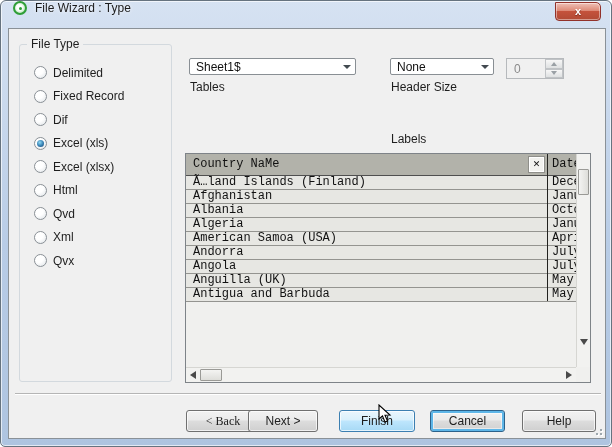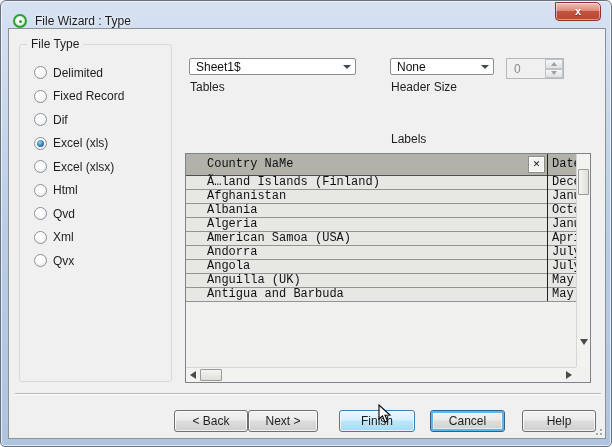--- a/index.html
+++ b/index.html
@@ -4,21 +4,21 @@
 <style>
   * { margin:0; padding:0; box-sizing:border-box; }
   html,body { width:612px; height:447px; overflow:hidden; background:#fff;
               font-family:"Liberation Sans", sans-serif; }
   #stage { position:relative; width:612px; height:447px; }
 
   
   .window { position:absolute; inset:0; border:1px solid #66737f; border-radius:6px 6px 5px 5px;
             background:linear-gradient(#d6e2f2,#b8cce6 55%, #aec4e0);
             box-shadow:inset 0 0 0 1px rgba(255,255,255,.65); }
-  .titlebar { position:absolute; left:0; top:0; right:0; height:27px; display:flex; align-items:flex-end; }
+  .titlebar { position:absolute; left:0; top:0; right:0; height:27px; display:flex; align-items:flex-start; }
   .app-icon { width:14px; height:14px; margin-left:12px; border-radius:50%;
               border:2px solid #2f9e37; background:radial-gradient(circle at 45% 45%, #ffffff 35%, #bfe8c0 70%, #2f9e37 100%);
               position:relative; }
   .app-icon::after { content:''; position:absolute; left:4px; top:4px; width:3px; height:3px;
                      border-radius:50%; background:#2f9e37; }
   .title-text { margin-left:8px; font-size:12px; color:#1b1b1b; text-shadow:0 0 4px #fff; }
   .close-btn { position:absolute; right:10px; top:1px; width:46px; height:19px;
                border:1px solid #92322a; border-radius:0 5px 4px 4px;
                background:linear-gradient(#efc0b6 0%, #dd8a77 45%, #c4523c 50%, #b14a35 100%);
                color:#fff; font-size:11px; font-weight:bold; text-align:center; line-height:17px;
@@ -60,21 +60,21 @@
   .spin-btn { flex:1; border:1px solid #c0c3c6; background:linear-gradient(#f7f7f7,#dfe1e2);
               display:flex; align-items:center; justify-content:center; }
 
   
   .tbl { position:absolute; left:176px; top:124px; width:406px; height:230px;
          border:1px solid #7e8388; background:#f0f0ee; }
   .tbl-grid { position:absolute; left:0; top:0; right:14px; bottom:15px; overflow:hidden;
               font-family:"Liberation Mono", monospace; font-size:12px; color:#111; }
   .tbl-header { height:22px; display:flex; background:#b2b2aa; border-bottom:1px solid #4f4f4f; }
   .tbl-row { height:14px; display:flex; background:#e7e7e3; border-bottom:1px solid #949490;align-items:flex-end; }
-  .cell-1 { width:362px; border-right:1px solid #22221f; padding:3px 0 0 21px;
+  .cell-1 { width:362px; border-right:1px solid #22221f; padding:3px 0 0 7px;
             white-space:nowrap; overflow:hidden; position:relative; }
   .cell-2 { flex:1; padding:3px 0 0 4px; white-space:nowrap; overflow:hidden; }
   .col-close { position:absolute; right:3px; top:3px; width:15px; height:15px; background:#f2f2ef;
                border:1px solid #ffffff; outline:1px solid #8f8f8a; font-size:9px; line-height:13px;
                text-align:center; color:#111; font-family:"Liberation Sans", sans-serif; cursor:default; }
 
   
   .vscroll { position:absolute; top:0; right:0; width:14px; bottom:15px; background:#f2f2f0; border-left:1px solid #d6d6d2; }
   .vs-up   { position:absolute; top:3px;  left:3px; }
   .vs-down { position:absolute; bottom:4px; left:3px; }
@@ -261,21 +261,21 @@
           <span class="vs-down"><span class="tri-down-sb"></span></span>
         </div>
         <div class="hscroll">
           <span class="hs-left"></span>
           <span class="hs-thumb"></span>
           <span class="hs-right"></span>
         </div>
       </div>
 
       <div class="separator"></div>
-      <div class="btn" style="left:165px; width:74px;">&lt; Back</div>
+      <div class="btn" style="left:177px; width:74px;font-family:Liberation Serif, serif;">&lt; Back</div>
       <div class="btn" style="left:239px; width:70px;">Next &gt;</div>
       <div class="btn hover" style="left:330px; width:76px;">Finish</div>
       <div class="btn default-focus" style="left:421px; width:75px;">Cancel</div>
       <div class="btn" style="left:513px; width:74px;">Help</div>
 
       <div class="resize-grip">
         <i style="right:0; bottom:0;"></i>
           <i style="right:4px; bottom:0;"></i>
           <i style="right:0; bottom:4px;"></i>
       </div>

